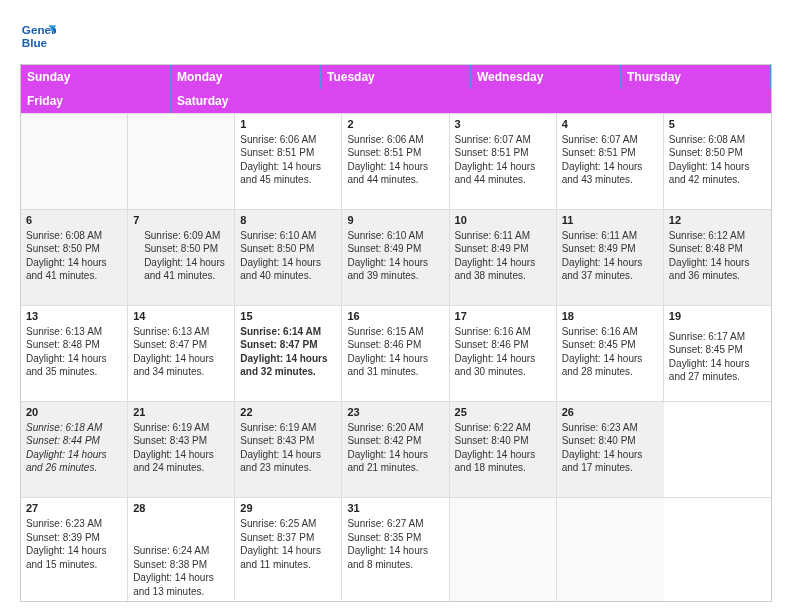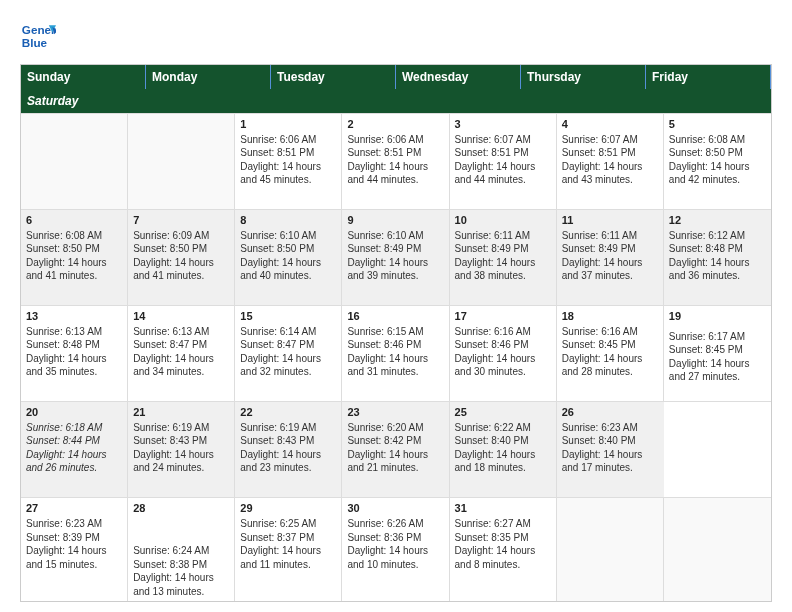--- a/index.html
+++ b/index.html
@@ -46,31 +46,31 @@
       color: #444;
     }
     .calendar {
       flex: 1;
       display: flex;
       flex-direction: column;
       border: 1px solid #ccc;
     }
     .cal-header-row {
       display: grid;
-      grid-template-columns: repeat(6, 1fr);
-      background: #14532d;
+      grid-template-columns: repeat(5, 1fr);
+      background: #d946ef;
     }
     .cal-header-cell {
       color: #fff;
       font-size: 12px;
       font-weight: bold;
       padding: 5px 6px;
       border-right: 1px solid #5590d8;
     }
-    .cal-header-cell:last-child { border-right: none; font-style: italic; }
+    .cal-header-cell:last-child { border-right: none; }
     .cal-body {
       flex: 1;
       display: flex;
       flex-direction: column;
     }
     .cal-row {
       display: grid;
       grid-template-columns: repeat(7, 1fr);
       flex: 1;
       border-top: 1px solid #ddd;
@@ -165,21 +165,21 @@
         </div>
         <div class="cal-row">
           <div class="cal-cell shaded">
             <div class="day-num">6</div>
             <div class="cell-info" style="white-space: pre-line;">Sunrise: 6:08 AM
 Sunset: 8:50 PM
 Daylight: 14 hours and 41 minutes.</div>
           </div>
           <div class="cal-cell shaded">
             <div class="day-num">7</div>
-            <div class="cell-info" style="white-space: pre-line;">Sunrise: 6:09 AM
+            <div class="cell-info" style="white-space: pre-line; margin-left: 11px;">Sunrise: 6:09 AM
 Sunset: 8:50 PM
 Daylight: 14 hours and 41 minutes.</div>
           </div>
           <div class="cal-cell shaded">
             <div class="day-num">8</div>
             <div class="cell-info" style="white-space: pre-line;">Sunrise: 6:10 AM
 Sunset: 8:50 PM
 Daylight: 14 hours and 40 minutes.</div>
           </div>
           <div class="cal-cell shaded">
@@ -215,21 +215,21 @@
 Daylight: 14 hours and 35 minutes.</div>
           </div>
           <div class="cal-cell">
             <div class="day-num">14</div>
             <div class="cell-info" style="white-space: pre-line;">Sunrise: 6:13 AM
 Sunset: 8:47 PM
 Daylight: 14 hours and 34 minutes.</div>
           </div>
           <div class="cal-cell">
             <div class="day-num">15</div>
-            <div class="cell-info" style="white-space: pre-line;">Sunrise: 6:14 AM
+            <div class="cell-info" style="white-space: pre-line; font-weight: bold;">Sunrise: 6:14 AM
 Sunset: 8:47 PM
 Daylight: 14 hours and 32 minutes.</div>
           </div>
           <div class="cal-cell">
             <div class="day-num">16</div>
             <div class="cell-info" style="white-space: pre-line;">Sunrise: 6:15 AM
 Sunset: 8:46 PM
 Daylight: 14 hours and 31 minutes.</div>
           </div>
           <div class="cal-cell">
@@ -300,26 +300,20 @@
             <div class="day-num">28</div>
             <div class="cell-info" style="white-space: pre-line; margin-top: 28px;">Sunrise: 6:24 AM
 Sunset: 8:38 PM
 Daylight: 14 hours and 13 minutes.</div>
           </div>
           <div class="cal-cell">
             <div class="day-num">29</div>
             <div class="cell-info" style="white-space: pre-line;">Sunrise: 6:25 AM
 Sunset: 8:37 PM
 Daylight: 14 hours and 11 minutes.</div>
-          </div>
-          <div class="cal-cell">
-            <div class="day-num">30</div>
-            <div class="cell-info" style="white-space: pre-line;">Sunrise: 6:26 AM
-Sunset: 8:36 PM
-Daylight: 14 hours and 10 minutes.</div>
           </div>
           <div class="cal-cell">
             <div class="day-num">31</div>
             <div class="cell-info" style="white-space: pre-line;">Sunrise: 6:27 AM
 Sunset: 8:35 PM
 Daylight: 14 hours and 8 minutes.</div>
           </div>
           <div class="cal-cell empty"></div>
           <div class="cal-cell empty"></div>
         </div>

